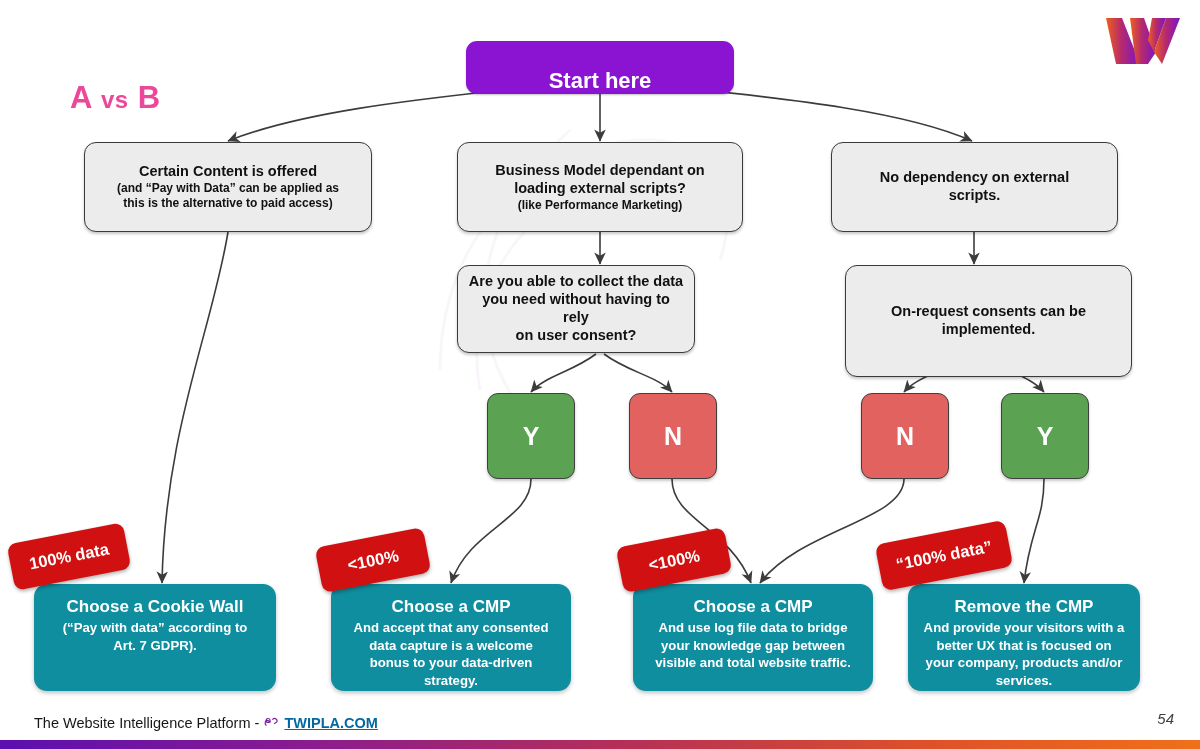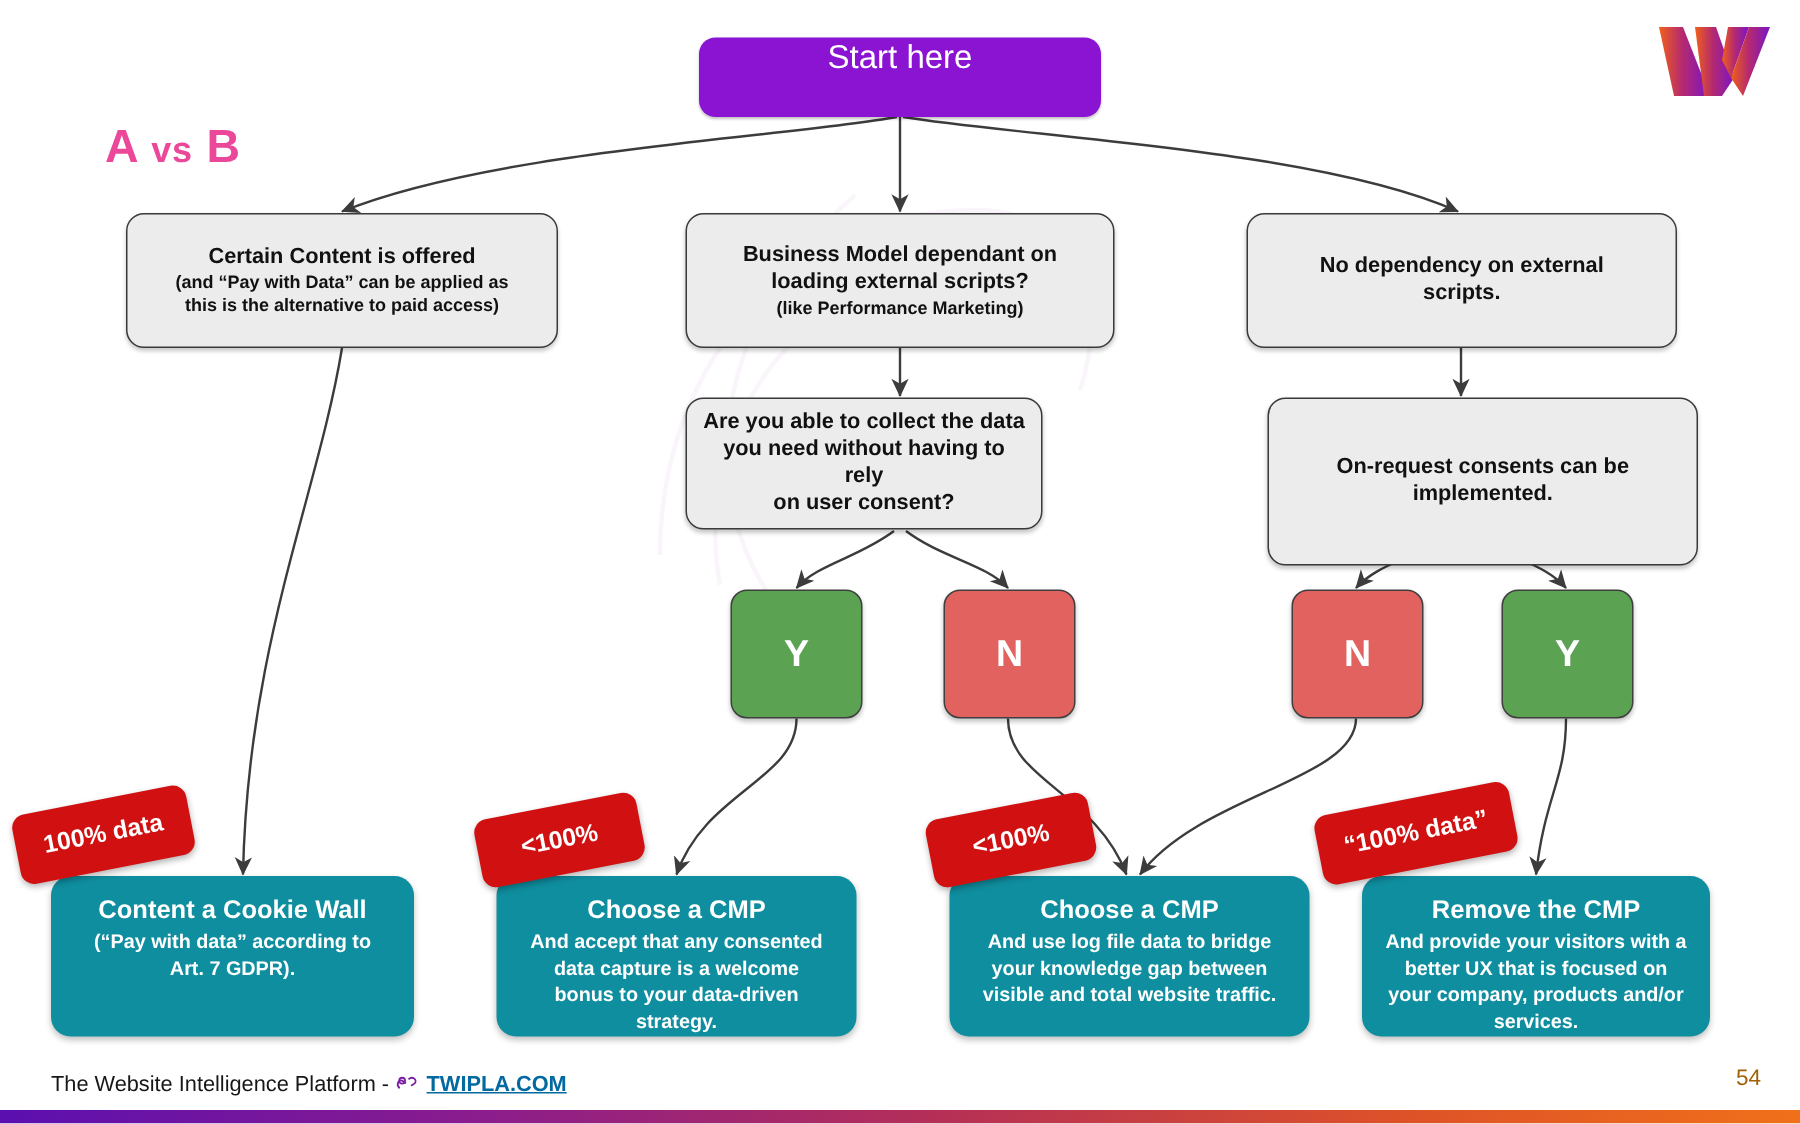--- a/index.html
+++ b/index.html
@@ -30,23 +30,24 @@
   .title .vs { font-size: 24px; font-weight: 700; }
 
   
   .edges { position: absolute; left: 0; top: 0; width: 1200px; height: 749px; pointer-events: none; }
 
   
   .node { position: absolute; }
 
   .start {
     background: #8A14D1; border-radius: 11px;
-    display: flex; align-items: flex-start; justify-content: center;
-    color: #fff; font-size: 22px; font-weight: 400;
+    display: flex; align-items: flex-end; justify-content: center;
+    color: #fff; font-size: 22px; font-weight: 700;
     box-shadow: 0 1px 2px rgba(0,0,0,.25);
+    margin-top: 16px;
   }
 
   .qbox {
     background: #ececec; border: 1.6px solid #3a3a3a; border-radius: 12px;
     display: flex; flex-direction: column; align-items: center; justify-content: center;
     text-align: center; color: #111; padding: 1px 10px;
     box-shadow: 0 2px 3px rgba(0,0,0,.22);
   }
   .qbox .l1 { font-size: 14.5px; font-weight: 700; line-height: 1.24; }
   .qbox .l2 { font-size: 12px; font-weight: 700; line-height: 1.24; }
@@ -82,21 +83,21 @@
   
   .footer {
     position: absolute; left: 34px; bottom: 18px;
     font-size: 14.5px; color: #171717; font-weight: 400;
     display: flex; align-items: center; gap: 4px;
   }
   .footer .lnk { color: #0369a1; text-decoration: underline; font-weight: 700; }
   .link-icon { display: inline-block; width: 17px; height: 14px; }
   .pagenum {
     position: absolute; right: 26px; bottom: 22px;
-    font-size: 15px; color: #a16207;
+    font-size: 15px; color: #404040; font-style: italic;
   }
   .bottombar {
     position: absolute; left: 0; bottom: 0; width: 1200px; height: 9px;
     background: linear-gradient(90deg,#5B0FB0 0%,#8A1C8E 26%,#B52F57 52%,#DE5228 78%,#F0701A 100%);
   }
 </style>
 </head>
 <body>
 
 <div class="slide">
@@ -202,21 +203,21 @@
     <span>N</span>
   </div>
   <div class="node yn n" style="left:861px; top:393px; width:88px; height:86px;">
     <span>N</span>
   </div>
   <div class="node yn y" style="left:1001px; top:393px; width:88px; height:86px;">
     <span>Y</span>
   </div>
 
   <div class="node card" style="left:34px; top:584px; width:242px; height:107px;">
-    <div class="ch">Content a Cookie Wall</div>
+    <div class="ch">Choose a Cookie Wall</div>
     <div class="cb">(“Pay with data” according to</div>
     <div class="cb">Art. 7 GDPR).</div>
   </div>
 
   <div class="node card" style="left:331px; top:584px; width:240px; height:107px;">
     <div class="ch">Choose a CMP</div>
     <div class="cb">And accept that any consented</div>
     <div class="cb">data capture is a welcome</div>
     <div class="cb">bonus to your data-driven</div>
     <div class="cb">strategy.</div>

